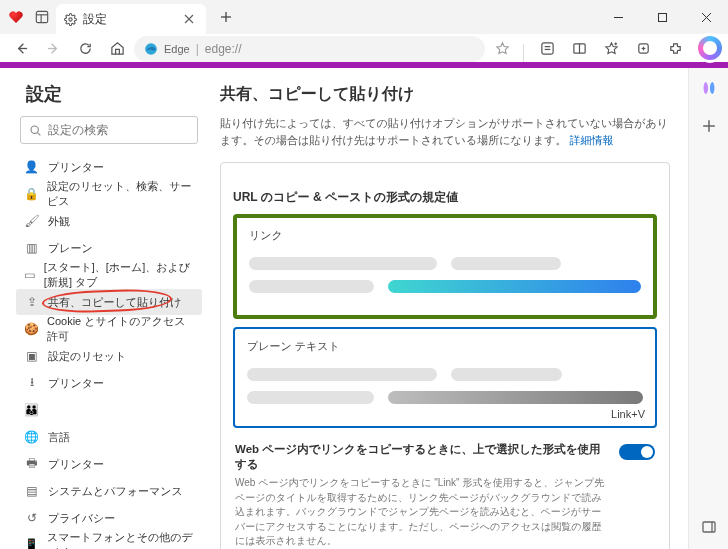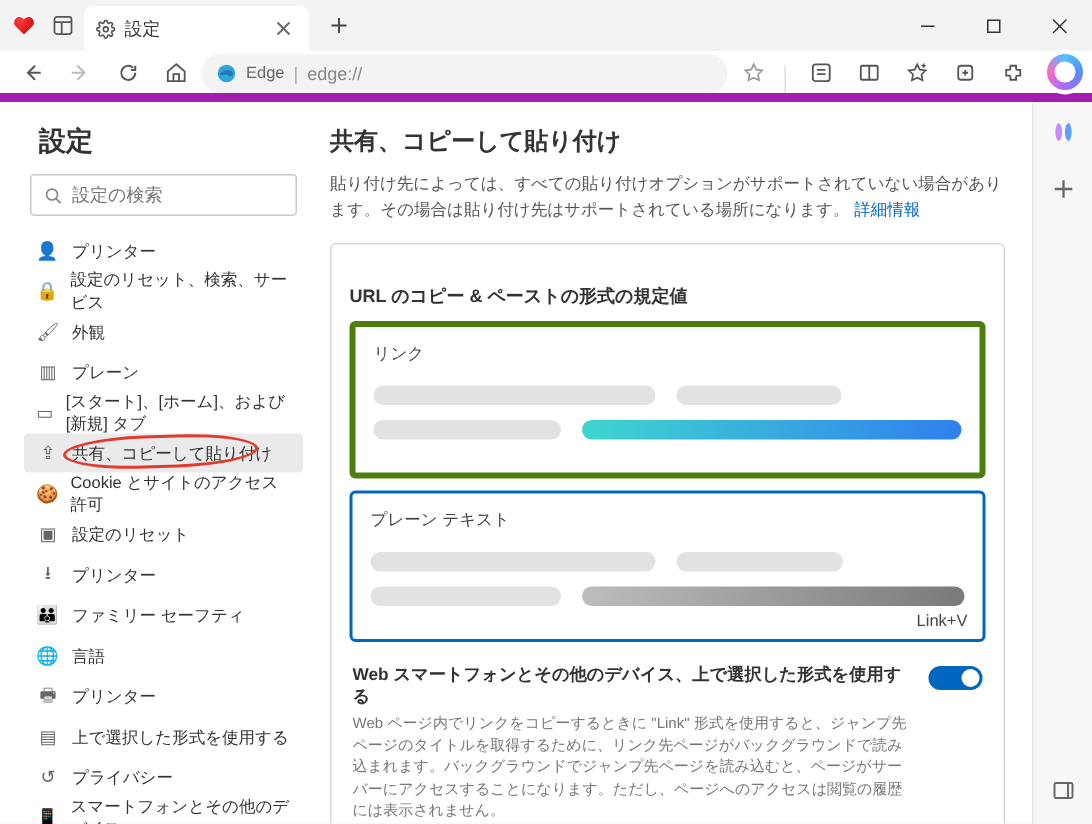--- a/index.html
+++ b/index.html
@@ -292,33 +292,32 @@
       <li>
           <span class="sicon">▣</span>
           <span>設定のリセット</span>
         </li>
       <li>
           <span class="sicon">⭳</span>
           <span>プリンター</span>
         </li>
       <li>
           <span class="sicon">👪</span>
-          <span>ファミリー セーフティ</span>
         </li>
       <li>
           <span class="sicon">🌐</span>
           <span>言語</span>
         </li>
       <li>
           <span class="sicon">🖶</span>
           <span>プリンター</span>
         </li>
       <li>
           <span class="sicon">▤</span>
-          <span>上で選択した形式を使用する</span>
+          <span>システムとパフォーマンス</span>
         </li>
       <li>
           <span class="sicon">↺</span>
           <span>プライバシー</span>
         </li>
       <li>
           <span class="sicon">📱</span>
           <span>スマートフォンとその他のデバイス</span>
         </li>
 
@@ -355,20 +354,20 @@
           </div>
         <div class="bars">
             <div class="bar full"></div>
             <div class="bar grey"></div>
           </div>
         <div class="shortcut">Link+V</div>
       </div>
 
       <div class="footer-row">
         <div class="footer-text">
-          <div class="footer-title">Web スマートフォンとその他のデバイス、上で選択した形式を使用する</div>
+          <div class="footer-title">Web ページ内でリンクをコピーするときに、上で選択した形式を使用する</div>
           <div class="footer-desc">Web ページ内でリンクをコピーするときに "Link" 形式を使用すると、ジャンプ先ページのタイトルを取得するために、リンク先ページがバックグラウンドで読み込まれます。バックグラウンドでジャンプ先ページを読み込むと、ページがサーバーにアクセスすることになります。ただし、ページへのアクセスは閲覧の履歴には表示されません。</div>
         </div>
         <div class="toggle"></div>
       </div>
     </div>
   </div>
 </div>
 
 </body></html>

